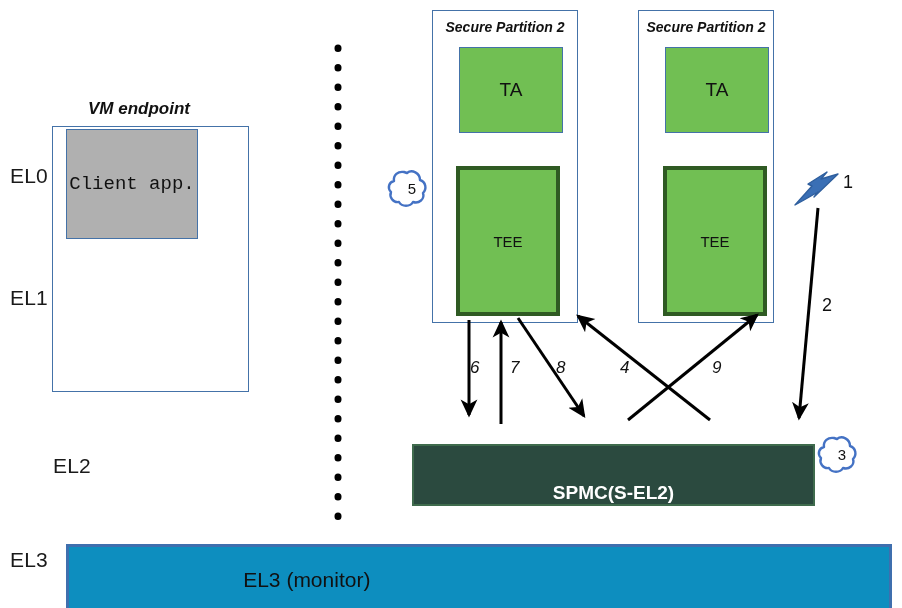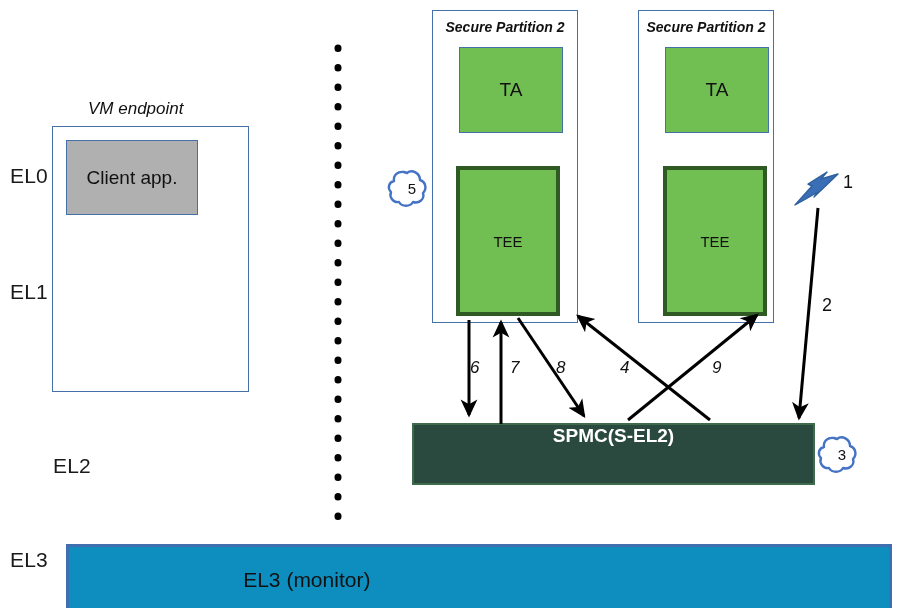--- a/index.html
+++ b/index.html
@@ -22,21 +22,21 @@
     font-size: 21px;
     color: #1a1a1a;
     letter-spacing: 0.2px;
     white-space: nowrap;
   }
 
   
   .vm-title {
     font-size: 17px;
     font-style: italic;
-    font-weight: 400;
+    font-weight: 700;
     color: #111;
     white-space: nowrap;
   }
   .vm-box {
     border: 1px solid #4472a8;
     background: #ffffff;
     box-sizing: border-box;
   }
   .client-app {
     background: #b0b0b0;
@@ -105,25 +105,26 @@
     font-size: 15px;
     color: #111;
   }
 
   
   .spmc-box {
     background: #2b4a3f;
     border: 2px solid #3f6b4d;
     box-sizing: border-box;
     display: flex;
-    align-items: flex-start;
+    align-items: flex-end;
     justify-content: center;
     color: #ffffff;
     font-size: 19px;
     font-weight: bold;
+    margin-top: 21px;
   }
 
   
   .el3-band {
     background: #0d8ebf;
     border: 3px solid #3f6fae;
     box-sizing: border-box;
   }
   .el3-label {
     position: absolute;
@@ -159,29 +160,29 @@
     white-space: nowrap;
   }
   svg.overlay { position: absolute; left: 0; top: 0; pointer-events: none; }
 </style>
 </head>
 <body>
 
 <div id="canvas">
 
   <div class="abs el-label" style="left:10px; top:164px;">EL0</div>
-  <div class="abs el-label" style="left:10px; top:280px;">EL1</div>
+  <div class="abs el-label" style="left:10px; top:286px;">EL1</div>
   <div class="abs el-label" style="left:10px; top:454px;margin-left:43px;">EL2</div>
   <div class="abs el-label" style="left:10px; top:548px;">EL3</div>
 
   <div class="abs vm-title" style="left:88px; top:99px;">VM endpoint</div>
 
   <div class="abs vm-box" style="left:52px; top:126px; width:197px; height:266px;"></div>
 
-  <div class="abs client-app" style="left:66px; top:140px; width:132px; height:75px;">
+  <div class="abs client-app" style="left:66px; top:129px; width:132px; height:110px;font-family:Liberation Mono, monospace;">
     <span>Client app.</span>
   </div>
 
 
   <svg class="overlay" width="902" height="608">
     <line x1="338" y1="48" x2="338" y2="535" stroke="#000000" stroke-width="7" stroke-linecap="round" stroke-dasharray="0.5 19"></line>
   </svg>
 
   <div class="abs sp-box" style="left:432px; top:10px; width:146px; height:313px;">
     <div class="sp-title">Secure Partition 2</div>

